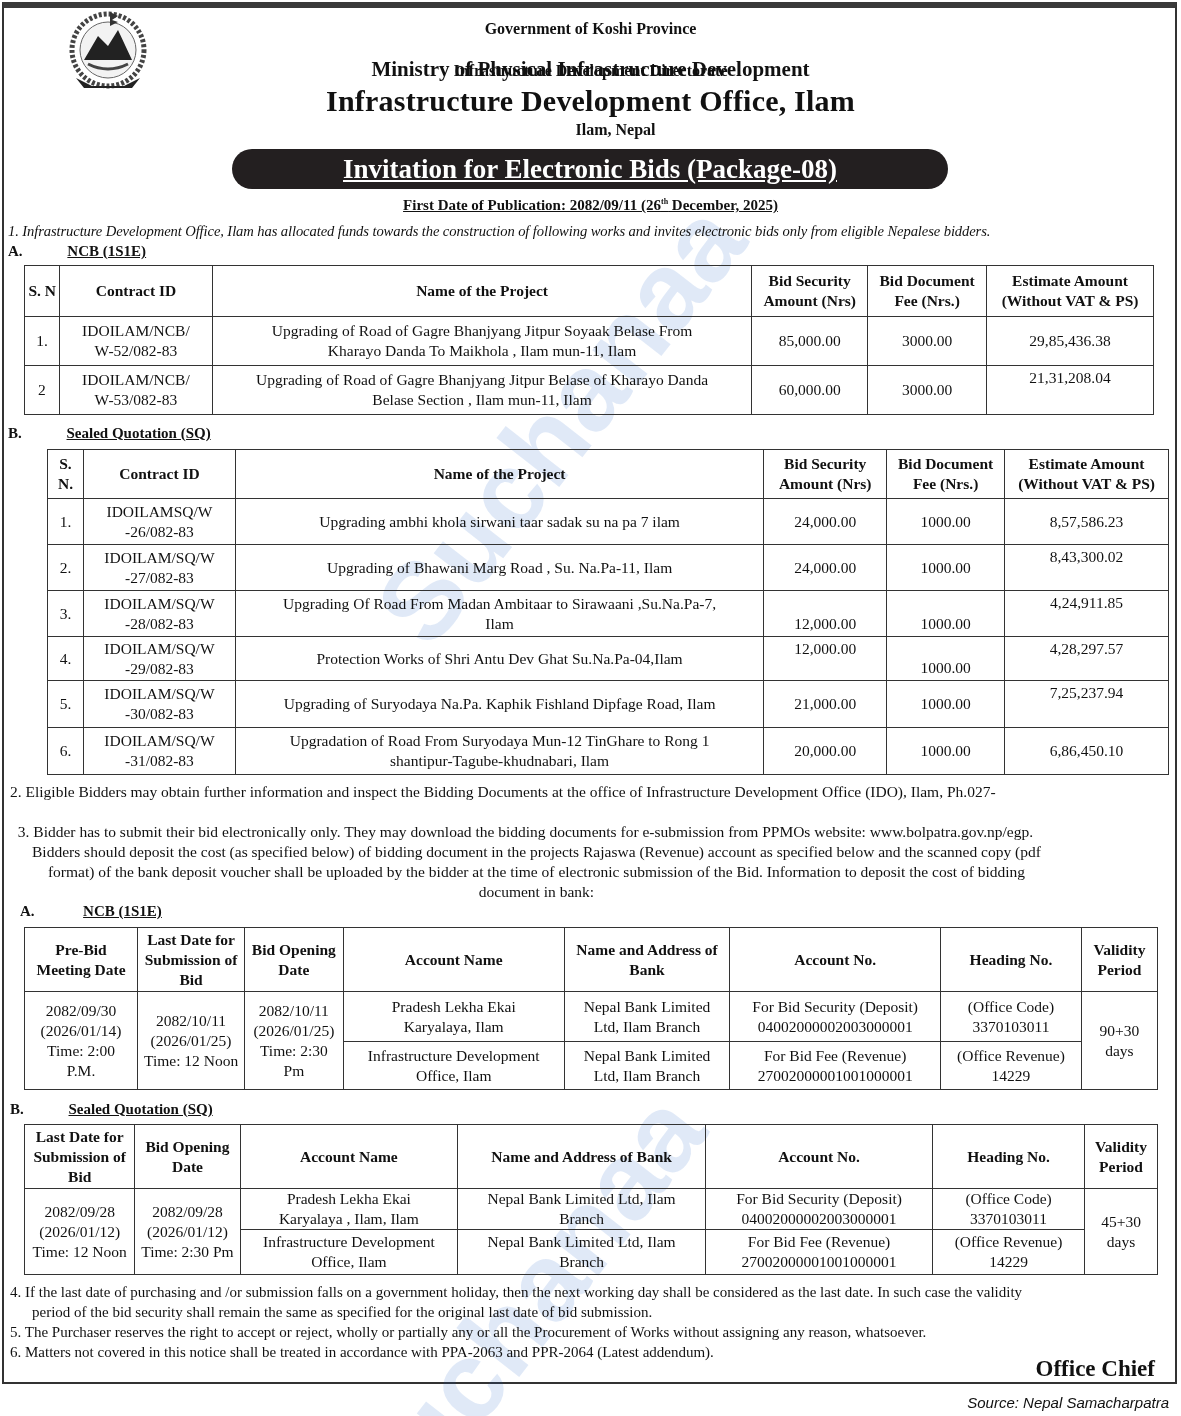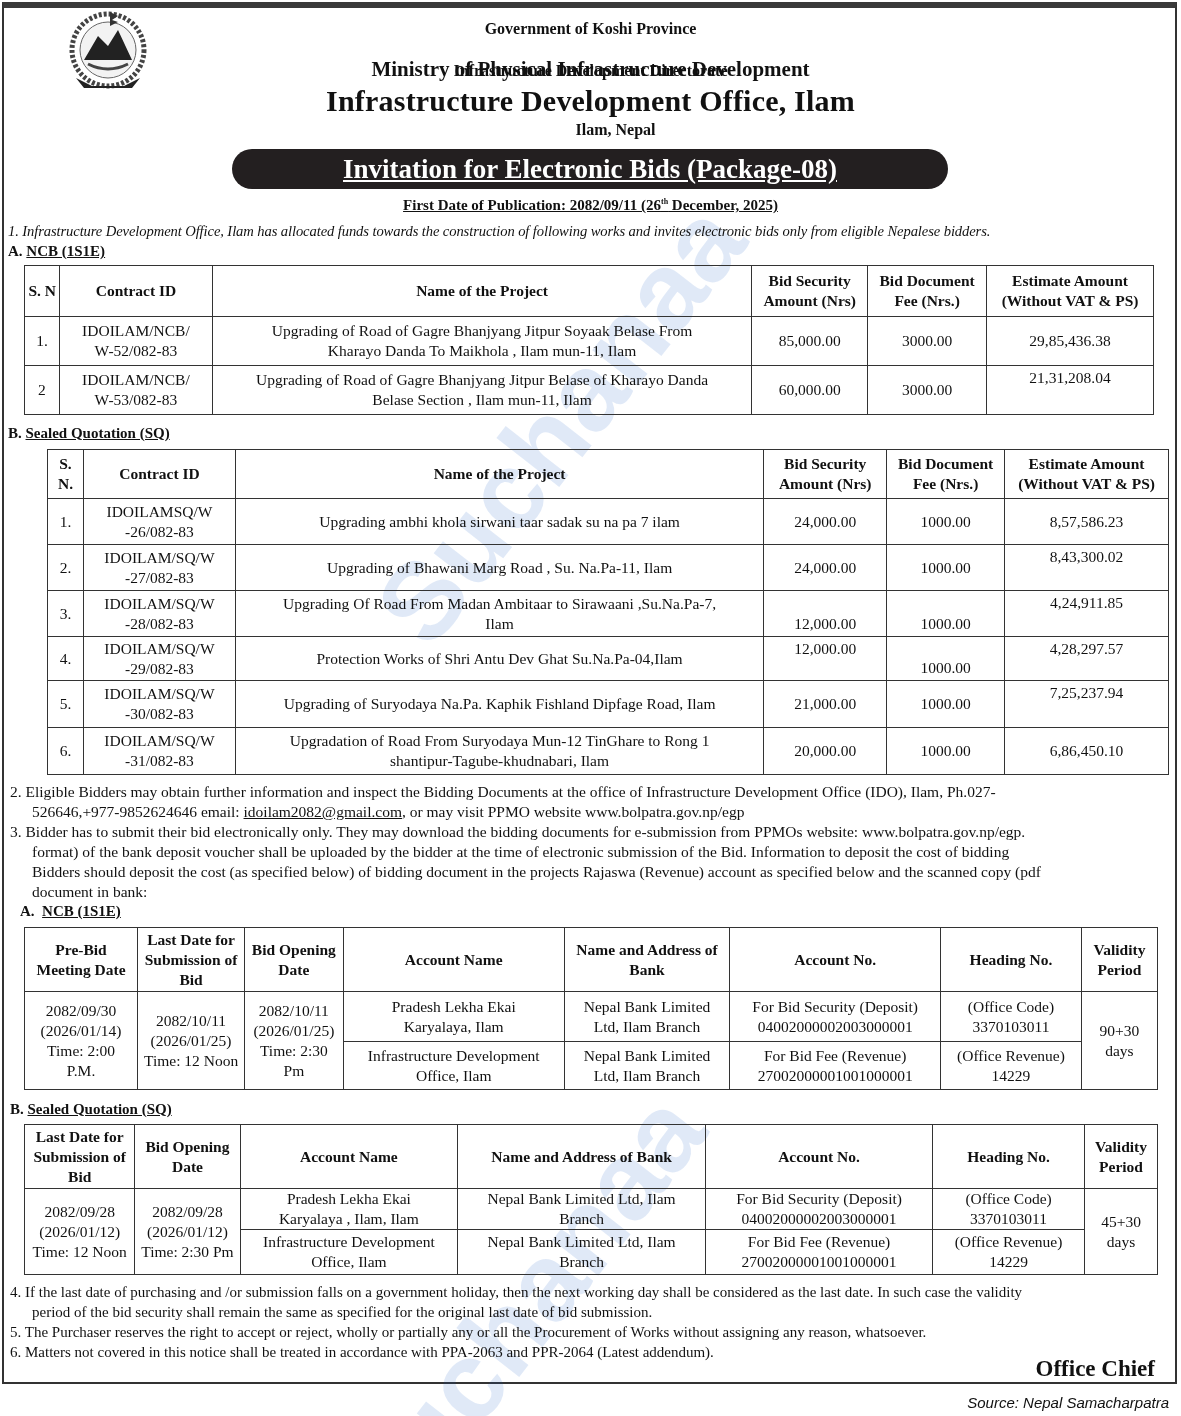--- a/index.html
+++ b/index.html
@@ -12,21 +12,21 @@
   .h2{top:57px;font-size:21px;}
   .h3{top:62px;font-size:16px;}
   .h4{top:84px;font-size:30px;letter-spacing:.2px;}
   .h5{top:121px;font-size:16px;margin-left:25px;}
   .banner{position:absolute;left:232px;top:149px;width:716px;height:40px;background:#231f20;border-radius:20px;color:#fff;text-align:center;font-size:27px;font-weight:bold;line-height:40px;}
   .banner span{text-decoration:underline;}
   .pub{position:absolute;top:197px;left:0;width:1181px;text-align:center;font-size:15px;font-weight:bold;text-decoration:underline;}
   .pub sup{font-size:8px;}
   .para{position:absolute;font-size:15px;line-height:20px;}
   .sec{position:absolute;font-size:15px;font-weight:bold;}
-  .sec u{}
+  .sec u{margin-left:41px;}
   table{position:absolute;border-collapse:collapse;font-size:15.5px;}
   td,th{border:1.5px solid #333;text-align:center;vertical-align:middle;padding:0 3px;line-height:20px;}
   th{font-weight:bold;}
   td.top{vertical-align:top;padding-top:2px;}
   td.low{vertical-align:bottom;padding-bottom:2px;}
   .email{text-decoration:underline;}
   .chief{position:absolute;right:26px;top:1356px;font-size:23px;font-weight:bold;}
   .source{position:absolute;right:12px;top:1394px;font-size:15px;font-style:italic;font-family:"Liberation Sans",sans-serif;}
 </style>
 </head>
@@ -207,27 +207,26 @@
         </td>
     <td>20,000.00</td>
     <td>1000.00</td>
     <td>6,86,450.10</td>
   </tr>
 </tbody>
   </table>
 
 <div class="para" style="left:10px;top:782px;font-size:15.5px;">
   <div>2. Eligible Bidders may obtain further information and inspect the Bidding Documents at the office of Infrastructure Development Office (IDO), Ilam, Ph.027-</div>
-  <div style="padding-left:22px;"><span>526646,+977-9852624646 email: </span><span class="email">idoilam2082@gmail.com</span><span>,  or may visit PPMO website www.bolpatra.gov.np/egp</span></div>
 </div>
 
-<div class="para" style="left:10px;top:822px;font-size:15.5px;">
+<div class="para" style="left:10px;top:822px;font-size:15.5px;text-align:center;">
   <div>3. Bidder has to submit their bid electronically only. They may download the bidding documents for e-submission from PPMOs website: www.bolpatra.gov.np/egp.</div>
+  <div style="padding-left:22px;">Bidders should deposit the cost (as specified below) of bidding document in the projects Rajaswa (Revenue) account as specified below and the scanned copy (pdf</div>
   <div style="padding-left:22px;">format) of the bank deposit voucher shall be uploaded by the bidder at the time of electronic submission of the Bid. Information to deposit the cost of bidding</div>
-  <div style="padding-left:22px;">Bidders should deposit the cost (as specified below) of bidding document in the projects Rajaswa (Revenue) account as specified below and the scanned copy (pdf</div>
   <div style="padding-left:22px;">document in bank:</div>
 </div>
 
 <div class="sec" style="left:20px;top:903px;"><span style="white-space:pre">A.  </span><u>NCB (1S1E)</u></div>
 
 <table style="left:24px;top:927px;width:1134px;">
   <colgroup>
       <col style="width:110px">
       <col style="width:104px">
       <col style="width:96px">

